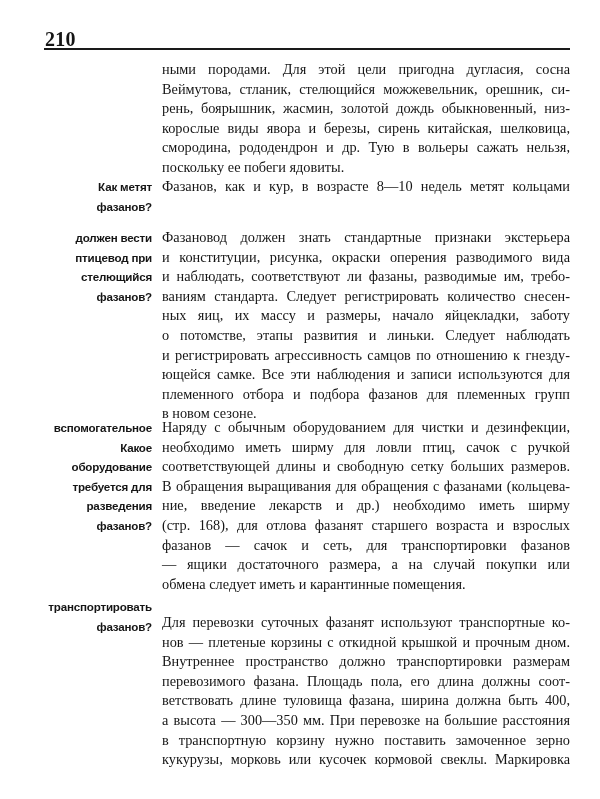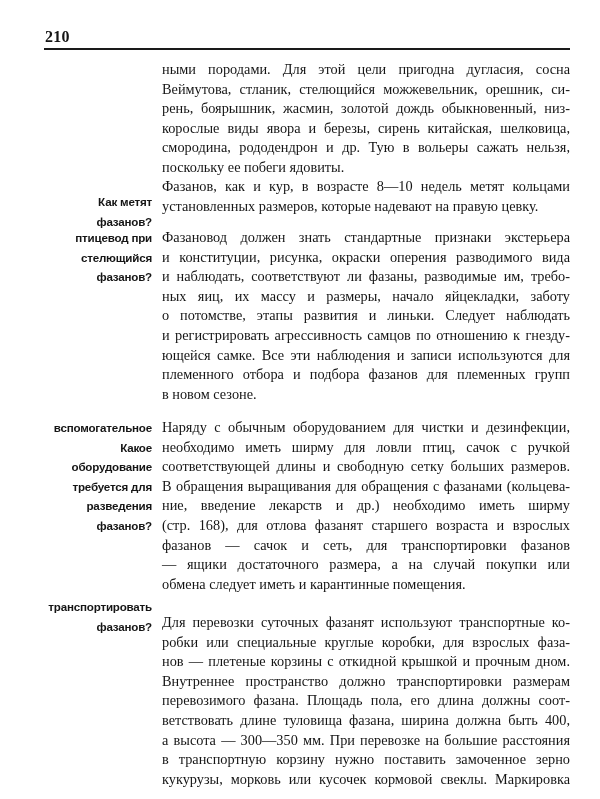--- a/index.html
+++ b/index.html
@@ -12,21 +12,21 @@
       height: 799px;
       position: relative;
       overflow: hidden;
       font-family: "Liberation Serif", "DejaVu Serif", serif;
       color: #151515;
     }
     .page-number {
       position: absolute;
       left: 45px;
       top: 28px;
-      font-size: 16px;
+      font-size: 20px;
       font-weight: bold;
       letter-spacing: 0.3px;
     }
     .header-rule {
       position: absolute;
       left: 44px;
       top: 48px;
       width: 526px;
       height: 2px;
       background: #1a1a1a;
@@ -79,40 +79,41 @@
     <span>ными породами. Для этой цели пригодна дугласия, сосна</span>
     <span>Веймутова, стланик, стелющийся можжевельник, орешник, си-</span>
     <span>рень, боярышник, жасмин, золотой дождь обыкновенный, низ-</span>
     <span>корослые виды явора и березы, сирень китайская, шелковица,</span>
     <span>смородина, рододендрон и др. Тую в вольеры сажать нельзя,</span>
     <span class="last">поскольку ее побеги ядовиты.</span>
   </div>
 </div>
 
 <div class="section" style="top:177px;">
-  <div class="question" style="top:0;margin-top:15px;">
+  <div class="question" style="top:0;">
     <span>Как метят</span>
     <span>фазанов?</span>
   </div>
   <div class="answer" style="top:0;">
     <span>Фазанов, как и кур, в возрасте 8—10 недель метят кольцами</span>
-    <span class="last">установленных размеров, которые надевают на правую цевку.</span>
   </div>
 </div>
 
 <div class="section" style="top:228px;">
   <div class="question" style="top:0;">
+    <span>должен вести</span>
     <span>птицевод при</span>
     <span>стелющийся</span>
     <span>фазанов?</span>
   </div>
   <div class="answer" style="top:0;">
     <span>Фазановод должен знать стандартные признаки экстерьера</span>
     <span>и конституции, рисунка, окраски оперения разводимого вида</span>
     <span>и наблюдать, соответствуют ли фазаны, разводимые им, требо-</span>
+    <span>ваниям стандарта. Следует регистрировать количество снесен-</span>
     <span>ных яиц, их массу и размеры, начало яйцекладки, заботу</span>
     <span>о потомстве, этапы развития и линьки. Следует наблюдать</span>
     <span>и регистрировать агрессивность самцов по отношению к гнезду-</span>
     <span>ющейся самке. Все эти наблюдения и записи используются для</span>
     <span>племенного отбора и подбора фазанов для племенных групп</span>
     <span class="last">в новом сезоне.</span>
   </div>
 </div>
 
 <div class="section" style="top:418px;">
@@ -137,21 +138,20 @@
   </div>
 </div>
 
 <div class="section" style="top:597px;">
   <div class="question" style="top:0;">
     <span>транспортировать</span>
     <span>фазанов?</span>
   </div>
   <div class="answer" style="top:16px;">
     <span>Для перевозки суточных фазанят используют транспортные ко-</span>
-    <span>робки или специальные круглые коробки, для взрослых фаза-</span>
     <span>нов — плетеные корзины с откидной крышкой и прочным дном.</span>
     <span>Внутреннее пространство должно транспортировки размерам</span>
     <span>перевозимого фазана. Площадь пола, его длина должны соот-</span>
     <span>ветствовать длине туловища фазана, ширина должна быть 400,</span>
     <span>а высота — 300—350 мм. При перевозке на большие расстояния</span>
     <span>в транспортную корзину нужно поставить замоченное зерно</span>
     <span>кукурузы, морковь или кусочек кормовой свеклы. Маркировка</span>
   </div>
 </div>
 

